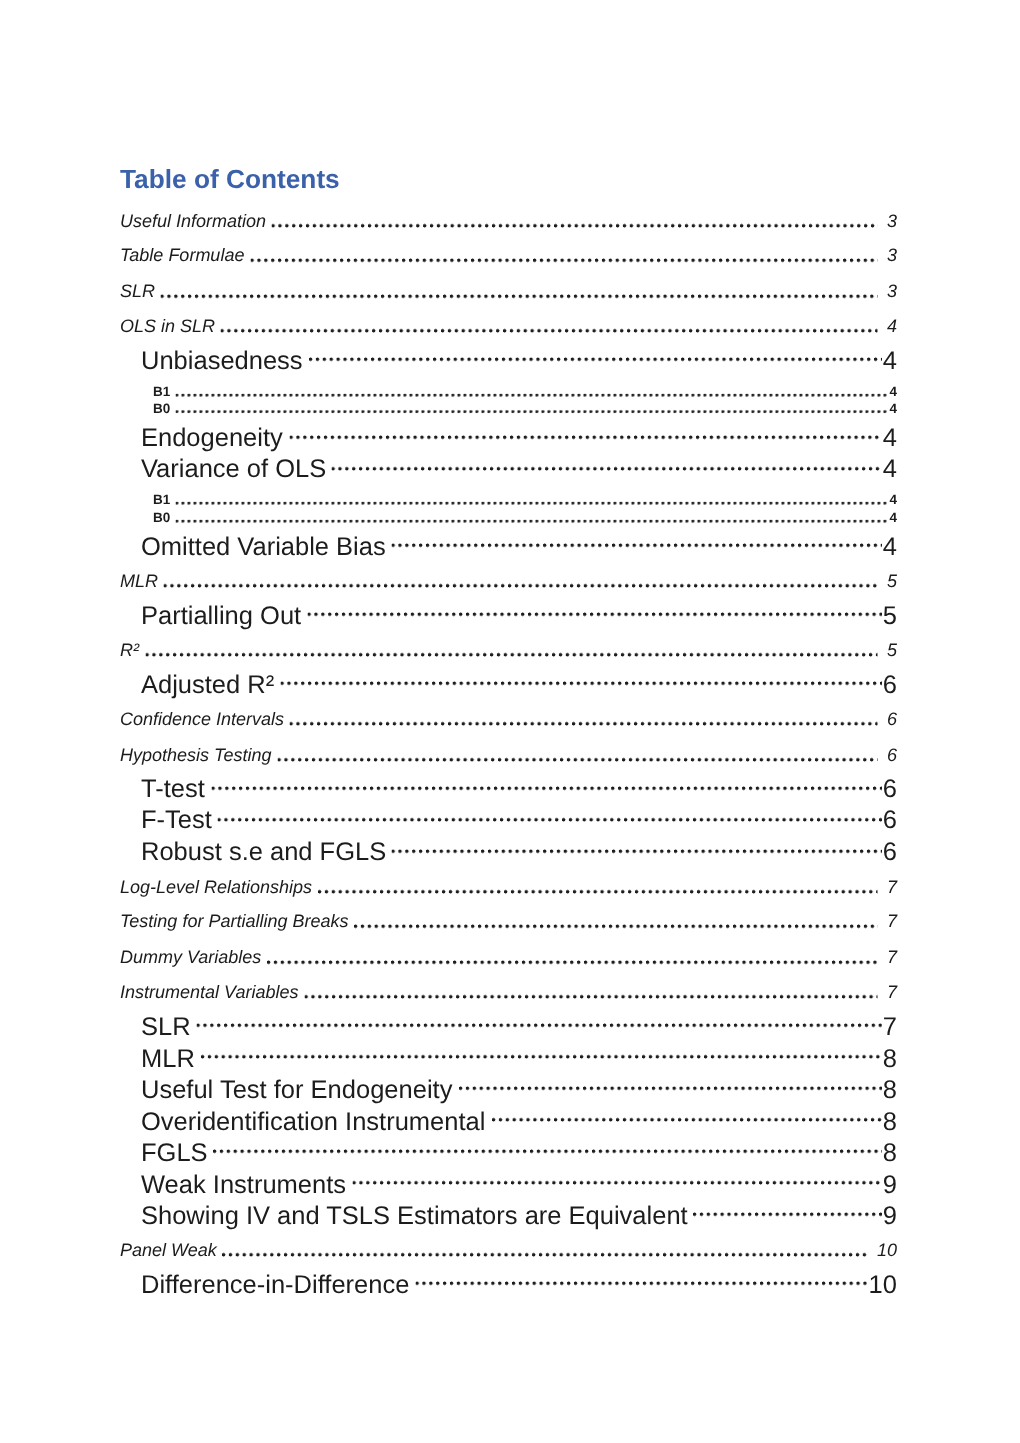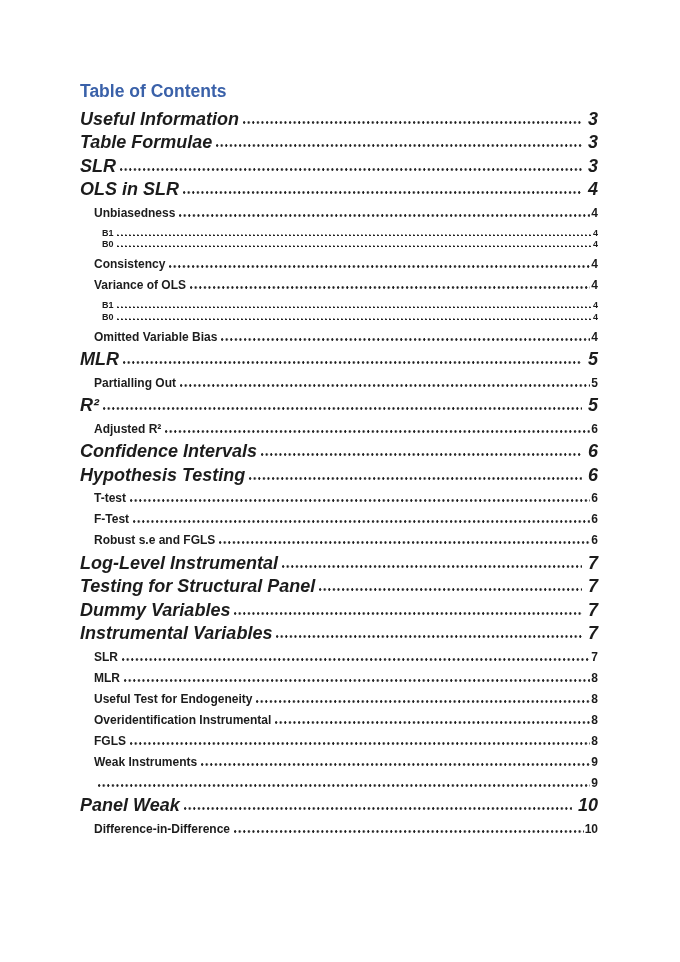--- a/index.html
+++ b/index.html
@@ -5,21 +5,21 @@
   html, body { margin: 0; padding: 0; background: #ffffff; }
   .page {
     position: relative;
     width: 680px;
     height: 962px;
     background: #ffffff;
     font-family: "Liberation Sans", sans-serif;
     color: #1c1c1c;
     overflow: hidden;
     box-sizing: border-box;
-    padding-top: 80px;
+    padding-top: 108px;
   }
   .content {
     margin-left: 80px;
     width: 518px;
   }
   .toc-heading {
     font-size: 17.5px;
     line-height: 22px;
     font-weight: bold;
     color: #3a61a9;
@@ -37,33 +37,34 @@
     flex: 1 1 auto;
     height: 3px;
     margin: 0 1px 2px 4px;
     background-image: radial-gradient(circle at 1.1px 1.5px, #1d1d1d 1.02px, rgba(0,0,0,0) 1.35px);
     background-size: 4.6px 3px;
     background-repeat: repeat-x;
     background-position: 0 100%;
   }
   
   .lv1 {
-    font-size: 18px;
+    font-size: 12px;
     line-height: 13px;
-    font-weight: bold;
+    font-weight: normal;
     font-style: italic;
     margin: 10.5px 0;
   }
   .lv1 .leader { margin-right: 6px; font-weight: bold; }
   
   .lv2 {
-    font-size: 12px;
+    font-size: 17px;
     line-height: 12px;
-    font-weight: bold;
+    font-weight: normal;
     margin: 9px 0 9px 14px;
+    align-items: center;
   }
   
   .lv3 {
     font-size: 9px;
     line-height: 10px;
     font-weight: bold;
     margin: 1.5px 0 1.5px 22px;
   }
   .lv3 .leader {
     height: 3px;
@@ -108,21 +109,21 @@
     <span class="label">Β1</span>
     <span class="leader"></span>
     <span class="pagenum">4</span>
   </div>
         <div class="toc-row lv3">
     <span class="label">Β0</span>
     <span class="leader"></span>
     <span class="pagenum">4</span>
   </div>
         <div class="toc-row lv2">
-    <span class="label">Consistency</span>
+    <span class="label">Endogeneity</span>
     <span class="leader"></span>
     <span class="pagenum">4</span>
   </div>
         <div class="toc-row lv2">
     <span class="label">Variance of OLS</span>
     <span class="leader"></span>
     <span class="pagenum">4</span>
   </div>
         <div class="toc-row lv3">
     <span class="label">Β1</span>
@@ -178,26 +179,26 @@
     <span class="label">F-Test</span>
     <span class="leader"></span>
     <span class="pagenum">6</span>
   </div>
         <div class="toc-row lv2">
     <span class="label">Robust s.e and FGLS</span>
     <span class="leader"></span>
     <span class="pagenum">6</span>
   </div>
         <div class="toc-row lv1">
-    <span class="label">Log-Level Instrumental</span>
-    <span class="leader"></span>
-    <span class="pagenum">7</span>
-  </div>
-        <div class="toc-row lv1">
-    <span class="label">Testing for Structural Panel</span>
+    <span class="label">Log-Level Relationships</span>
+    <span class="leader"></span>
+    <span class="pagenum">7</span>
+  </div>
+        <div class="toc-row lv1">
+    <span class="label">Testing for Partialling Breaks</span>
     <span class="leader"></span>
     <span class="pagenum">7</span>
   </div>
         <div class="toc-row lv1">
     <span class="label">Dummy Variables</span>
     <span class="leader"></span>
     <span class="pagenum">7</span>
   </div>
         <div class="toc-row lv1">
     <span class="label">Instrumental Variables</span>
@@ -228,20 +229,21 @@
     <span class="label">FGLS</span>
     <span class="leader"></span>
     <span class="pagenum">8</span>
   </div>
         <div class="toc-row lv2">
     <span class="label">Weak Instruments</span>
     <span class="leader"></span>
     <span class="pagenum">9</span>
   </div>
         <div class="toc-row lv2">
+    <span class="label">Showing IV and TSLS Estimators are Equivalent</span>
     <span class="leader"></span>
     <span class="pagenum">9</span>
   </div>
         <div class="toc-row lv1">
     <span class="label">Panel Weak</span>
     <span class="leader"></span>
     <span class="pagenum">10</span>
   </div>
         <div class="toc-row lv2">
     <span class="label">Difference-in-Difference</span>

